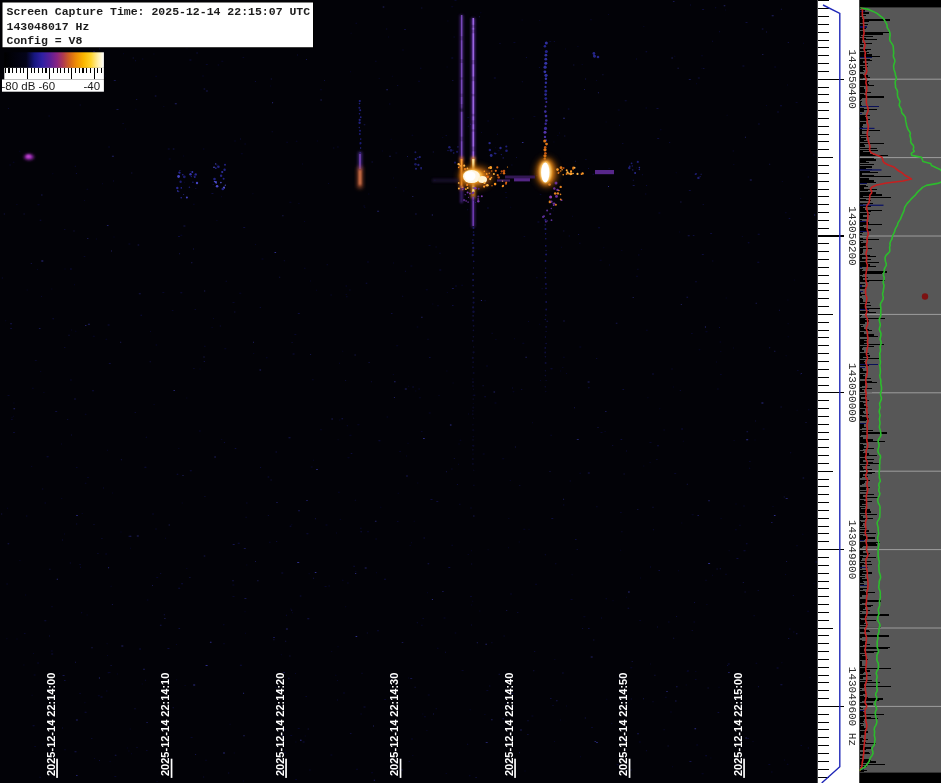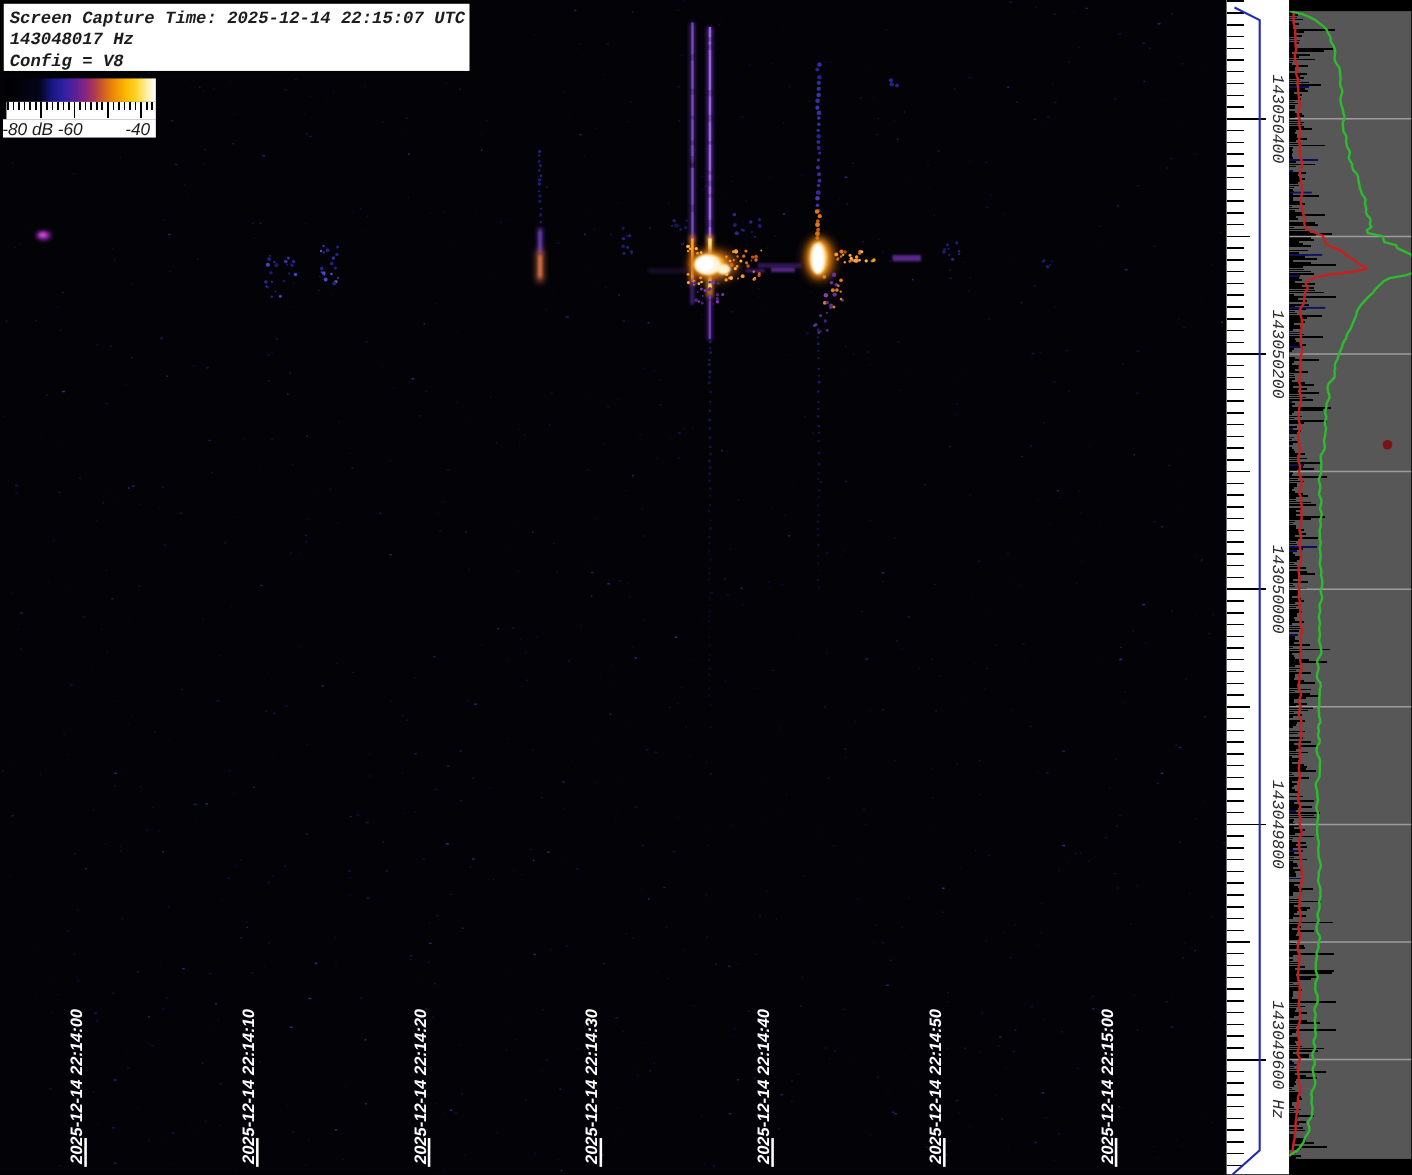--- a/index.html
+++ b/index.html
@@ -1,14 +1,14 @@
 <!DOCTYPE html>
 <html><head><meta charset="utf-8"><style>
 html,body{margin:0;padding:0;background:#000;}
-#c{position:relative;width:941px;height:783px;overflow:hidden;font-style:italic;}
+#c{position:relative;width:941px;height:783px;overflow:hidden;}
 </style></head><body>
 <div id="c"><svg width="941" height="783" viewBox="0 0 941 783">
 <defs>
 <filter id="b04" x="-60%" y="-60%" width="220%" height="220%">
           <feGaussianBlur stdDeviation="0.38"></feGaussianBlur>
         </filter>
 <filter id="b07" x="-60%" y="-60%" width="220%" height="220%">
           <feGaussianBlur stdDeviation="0.65"></feGaussianBlur>
         </filter>
 <filter id="b1" x="-60%" y="-60%" width="220%" height="220%">

